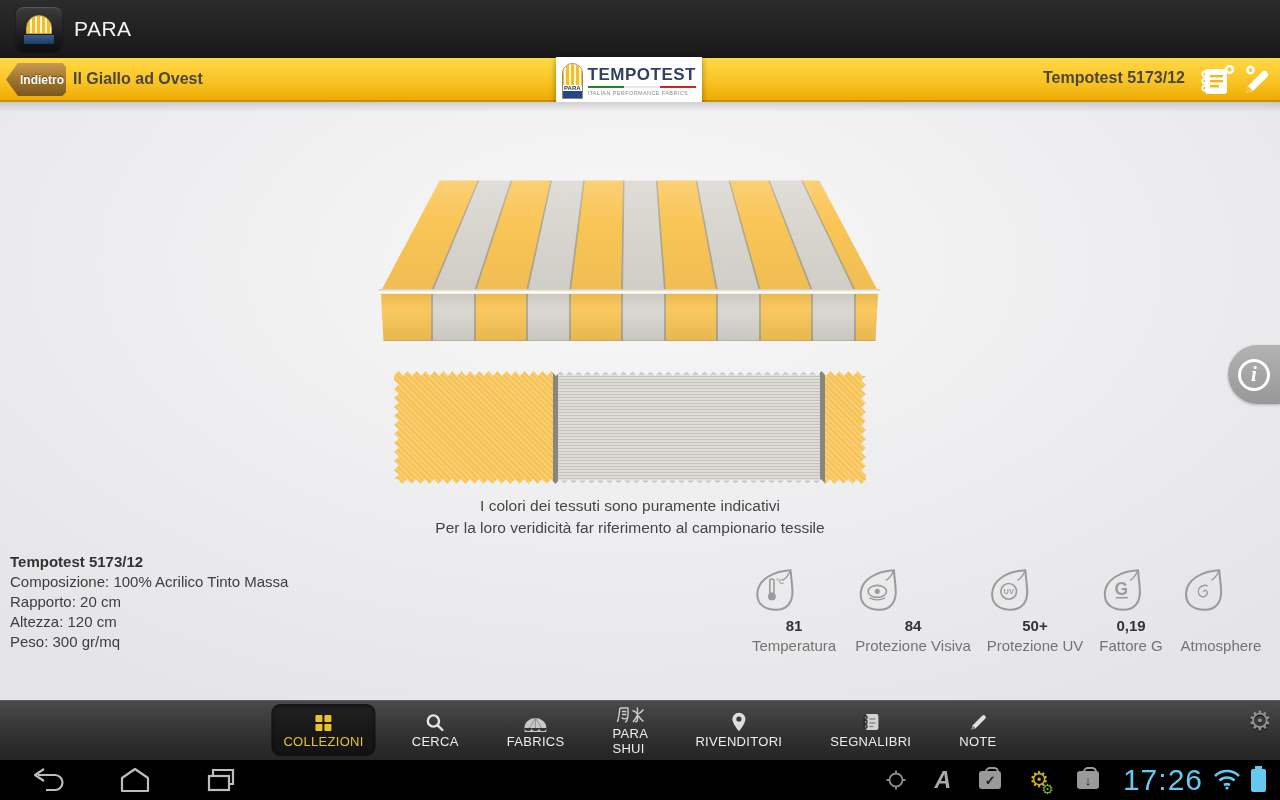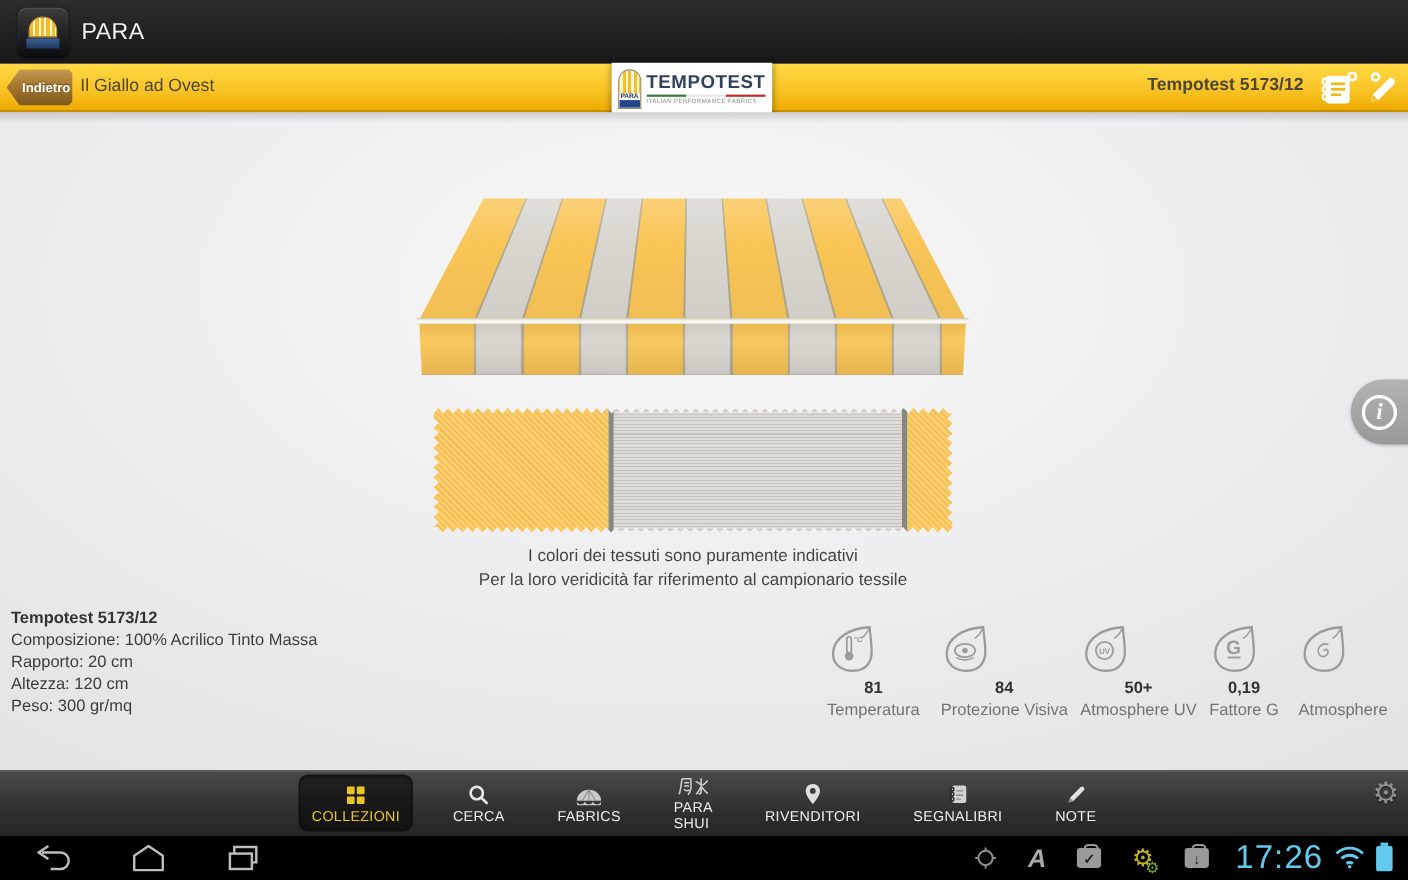--- a/index.html
+++ b/index.html
@@ -21,21 +21,21 @@
 
   
   .header-bar { position:absolute; left:0; top:58px; width:1280px; height:44px;
     background:linear-gradient(#ffd944 0%, #f9c427 55%, #eeab00 100%);
     border-bottom:2px solid #c88f00; box-shadow:0 3px 6px rgba(0,0,0,.28); }
   .back-btn { position:absolute; left:6px; top:5px; width:60px; height:33px; border:none; cursor:pointer;
     background:linear-gradient(#c59a52 0%,#a5782f 45%,#7c571c 100%);
     clip-path:polygon(12px 0, 94% 0, 100% 12%, 100% 88%, 94% 100%, 12px 100%, 0 50%);
     color:#fff; font-size:12px; font-weight:bold; padding-left:12px;
     text-shadow:0 -1px 1px rgba(0,0,0,.45); filter:drop-shadow(0 1px 1px rgba(90,60,0,.5)); }
-  .header-title { position:absolute; left:73px; top:12px; font-size:16px; font-weight:normal; color:#4c4636;text-align:right; }
+  .header-title { position:absolute; left:73px; top:12px; font-size:16px; font-weight:bold; color:#4c4636;text-align:right; }
   .logo-box { position:absolute; left:556px; top:-1px; width:146px; height:47px; background:#fff;
     border-radius:0 0 4px 4px; box-shadow:0 2px 6px rgba(0,0,0,.4);
     display:flex; align-items:center; padding:20px 6px; gap:5px; }
   .logo-arch-wrap { width:26px; height:36px; border:1px solid #98875f; border-radius:12px 12px 0 0;
     display:flex; flex-direction:column; align-items:center; justify-content:flex-end; overflow:hidden; }
   .logo-arch { width:22px; height:22px; border-radius:11px 11px 0 0;
     background:repeating-linear-gradient(90deg,#f4c028 0 3px,#fdf6d8 3px 5px); }
   .logo-para { width:100%; text-align:center; font-size:6px; font-weight:bold; color:#24375e; }
   .logo-band { width:100%; height:7px; background:#24468c; }
   .logo-col { display:flex; flex-direction:column; }
@@ -244,21 +244,21 @@
   <div class="metric" style="left:1035px">
     <div class="m-ic">
       <svg width="46" height="48" viewBox="0 0 100 100" fill="none" stroke="#9b9b9b" stroke-width="4.5">
         <path d="M84 7 C 45 9 14 28 12 56 C 10 82 30 93 52 93 C 77 93 90 76 88 49 C 87 32 85 18 84 7 Z"></path>
         <path d="M84 7 C 79 19 74 25 67 29" stroke-width="3"></path>
         <circle cx="48" cy="53" r="17" stroke-width="3.5"></circle>
         <text x="48" y="59" font-size="16" fill="#9b9b9b" stroke="none" font-weight="bold" text-anchor="middle">UV</text>
       </svg>
     </div>
     <div class="m-value">50+</div>
-    <div class="m-label">Atmosphere UV</div>
+    <div class="m-label">Protezione UV</div>
   </div>
 
   <div class="metric" style="left:1131px">
     <div class="m-ic">
       <svg width="46" height="48" viewBox="0 0 100 100" fill="none" stroke="#9b9b9b" stroke-width="4.5">
         <path d="M84 7 C 45 9 14 28 12 56 C 10 82 30 93 52 93 C 77 93 90 76 88 49 C 87 32 85 18 84 7 Z"></path>
         <path d="M84 7 C 79 19 74 25 67 29" stroke-width="3"></path>
         <text x="48" y="60" font-size="38" fill="#9b9b9b" stroke="none" font-weight="bold" text-anchor="middle">G</text>
         <rect x="36" y="65" width="26" height="3.5" fill="#9b9b9b" stroke="none"></rect>
       </svg>

